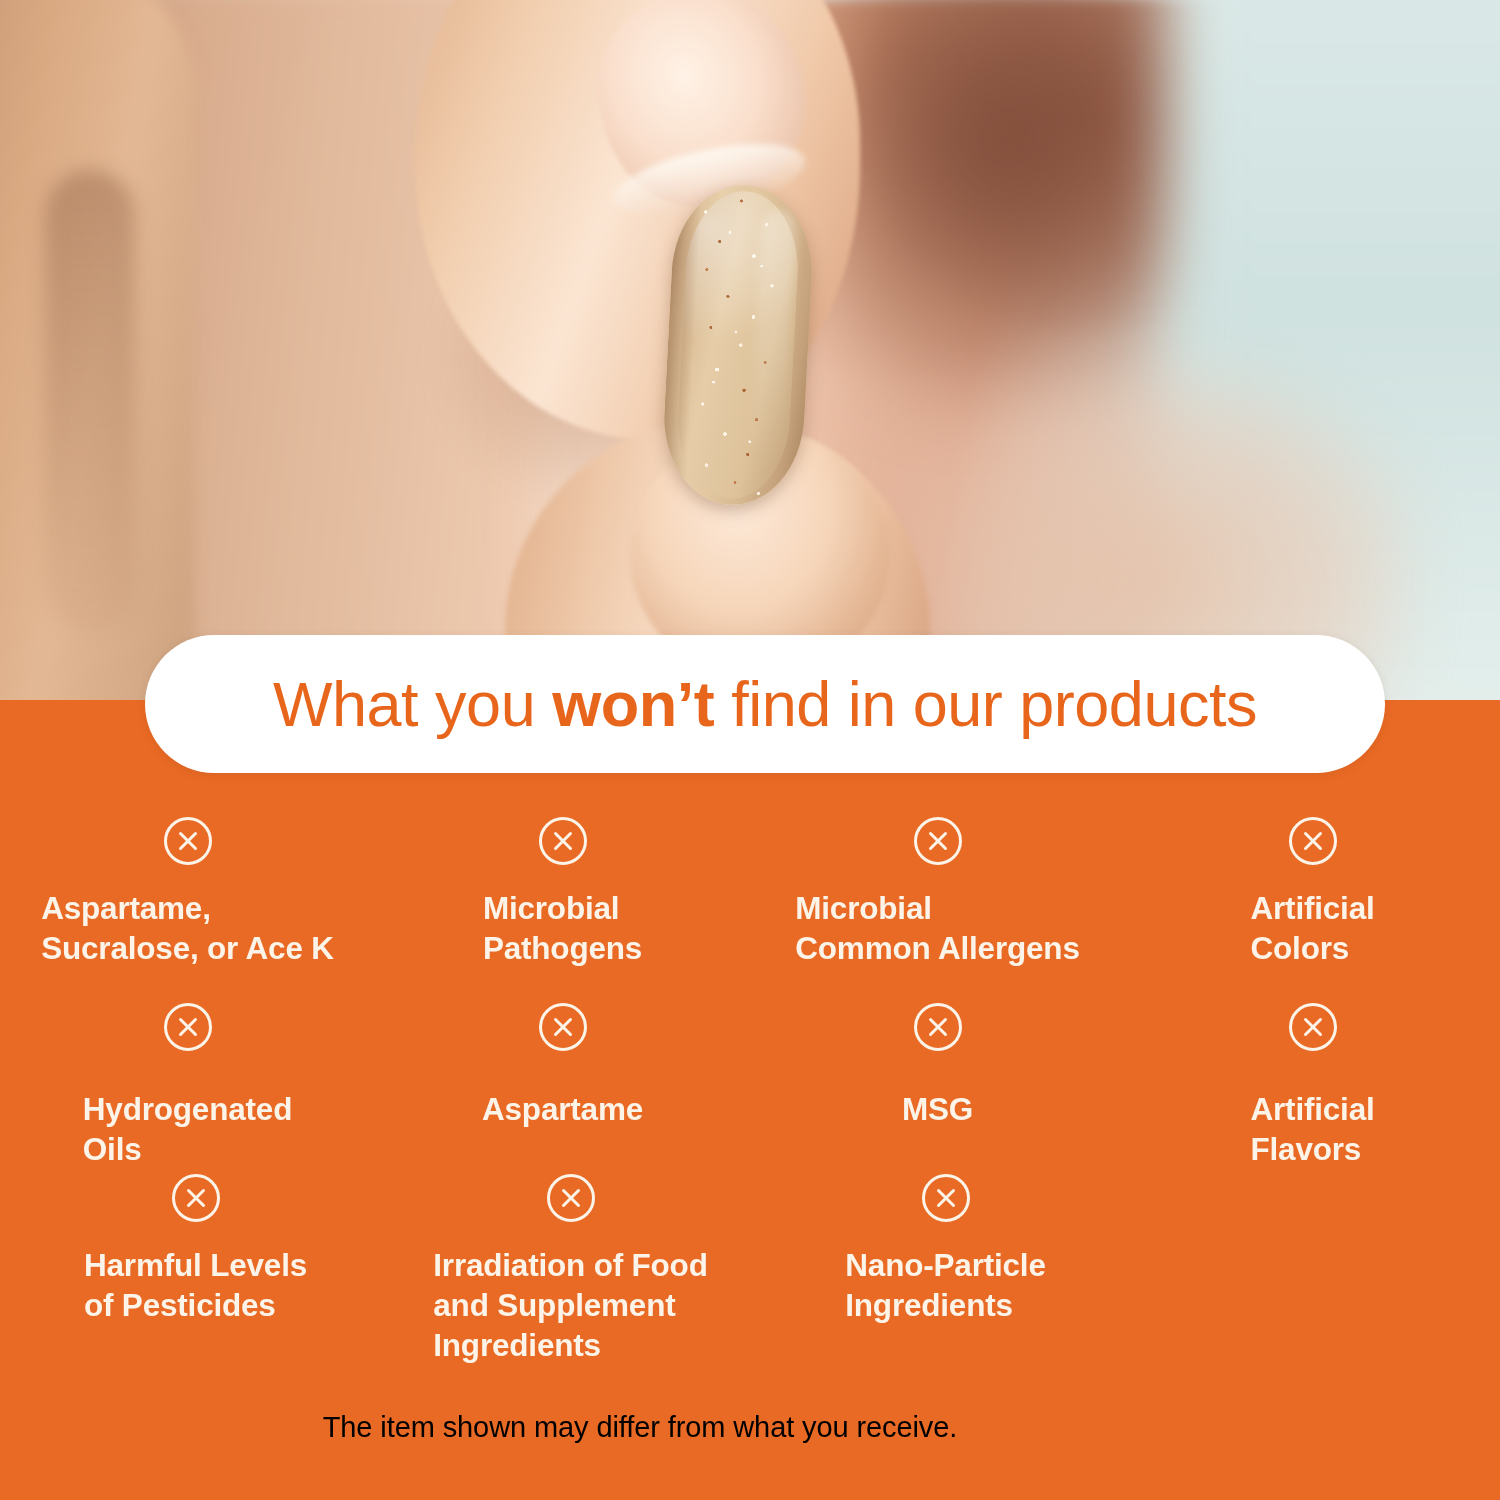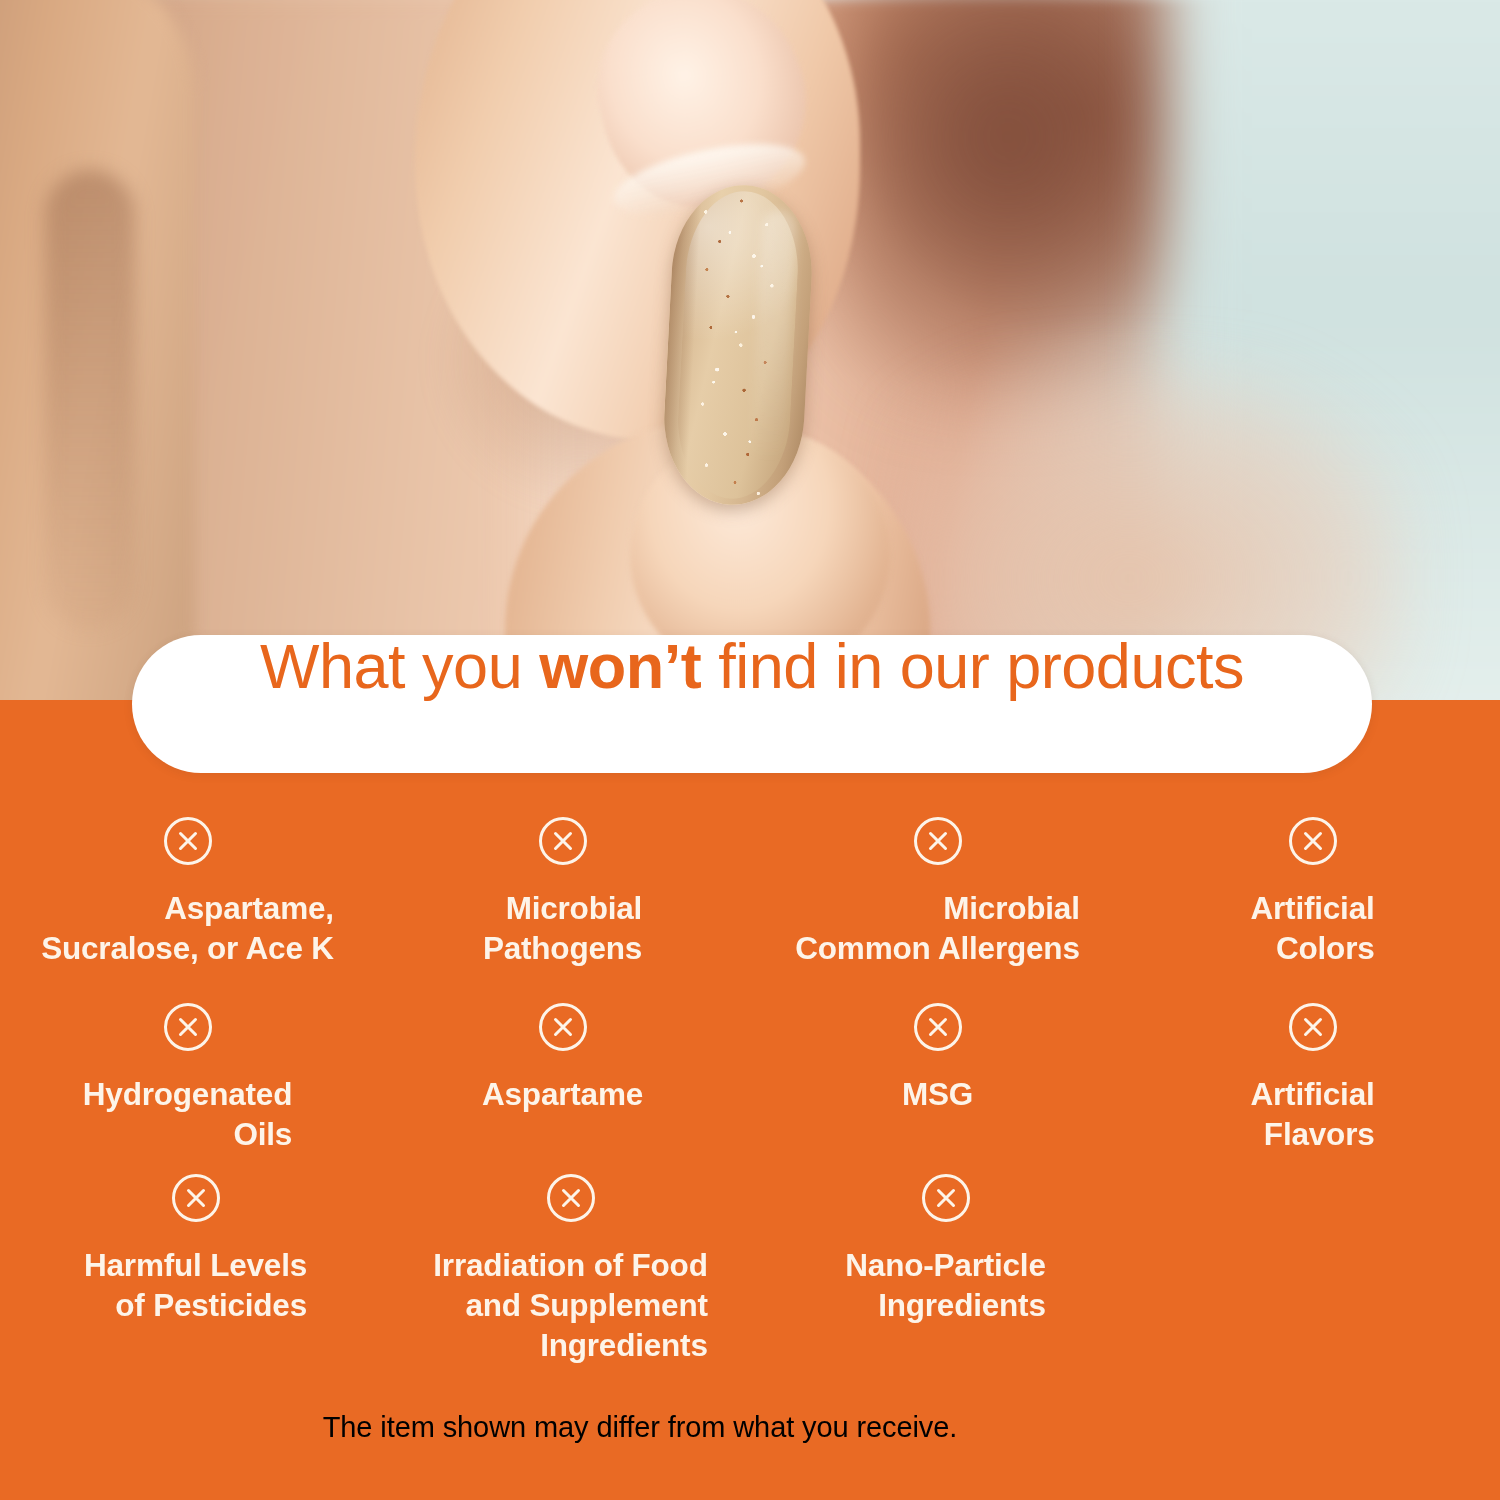--- a/index.html
+++ b/index.html
@@ -226,26 +226,26 @@
     position: absolute;
     left: 0; top: 700px;
     width: 1500px;
     height: 800px;
     background: #e96a24;
   }
 
   
   .title-card {
     position: absolute;
-    left: 132px; top: 635px;
+    left: 145px; top: 635px;
     width: 1240px; height: 138px;
     background: #ffffff;
     border-radius: 69px;
     display: flex;
-    align-items: flex-start;
+    align-items: center;
     justify-content: center;
     box-shadow: 0 2px 10px rgba(90,50,25,.10);
   }
   .title-text {
     font-family: "Liberation Sans", sans-serif;
     font-size: 63px;
     line-height: 1;
     letter-spacing: -0.5px;
     color: #e8661c;
     white-space: nowrap;
@@ -262,36 +262,36 @@
     grid-template-columns: repeat(4, 1fr);
     row-gap: 0;
   }
   .cell {
     display: flex;
     flex-direction: column;
     align-items: center;
     padding-top: 0;
   }
   .row-1 .cell { height: 186px; }
-  .row-2 .cell { height: 172px; }
+  .row-2 .cell { height: 172px; gap: 15px; }
   .row-3 .cell { height: 180px; }
 
   .x-icon {
     width: 52px; height: 52px;
     display: block;
     margin-bottom: 21px;
     flex: 0 0 auto;
   }
   .cell-label {
     font-family: "Liberation Sans", sans-serif;
     font-weight: 700;
     font-size: 31.5px;
     line-height: 40px;
     color: #fdf4e9;
-    text-align: right;
+    text-align: left;
     letter-spacing: -0.2px;
     white-space: pre-line;
     max-width: 340px;
   }
 
   
   .footer-note {
     position: absolute;
     left: 0; top: 1408px;
     width: 1280px;

